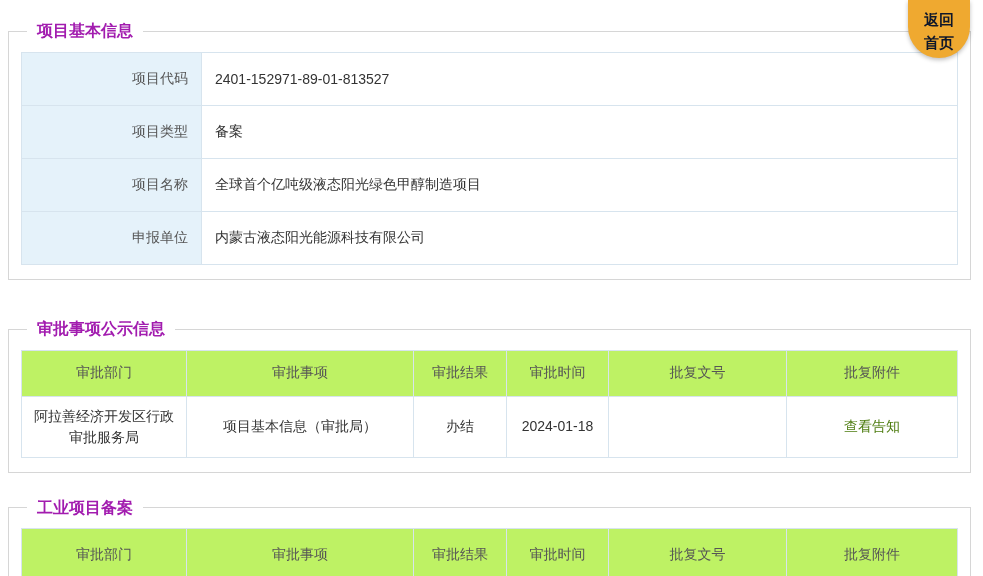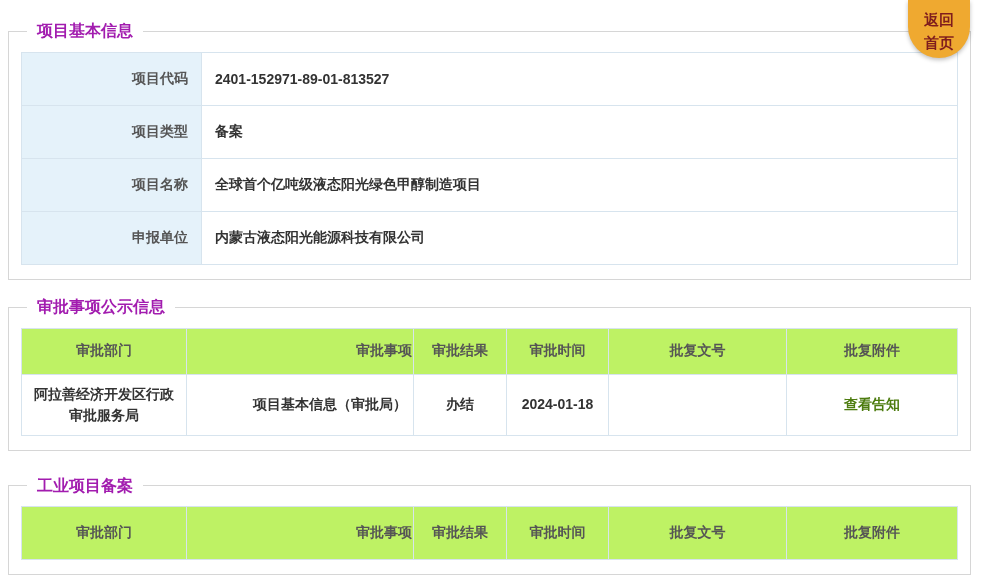--- a/index.html
+++ b/index.html
@@ -19,63 +19,63 @@
   }
 
   
   .back-home {
     position: absolute;
     top: 0;
     right: 13px;
     width: 62px;
     height: 58px;
     background: #efa930;
-    color: #7f1d1d;
+    color: #0f172a;
     font-size: 15px;
     font-weight: bold;
     text-align: center;
     line-height: 1.55;
     padding: 8px 15px 0 15px;
     border-radius: 0 0 31px 31px;
     box-shadow: 0 2px 4px rgba(0,0,0,0.25);
     cursor: pointer;
     word-break: break-all;
     z-index: 10;
   }
 
   
   fieldset.section {
     border: 1px solid #d6d6d6;
     margin: 0 12px 0 8px;
     padding: 10px 12px 14px 12px;
     background: #ffffff;
   }
   fieldset.sec-1 { margin-top: 21px; }
-  fieldset.sec-2 { margin-top: 17px; }
+  fieldset.sec-2 { margin-top: 39px; }
   fieldset.sec-3 { margin-top: 25px; }
   fieldset.section legend {
     font-size: 16px;
     font-weight: bold;
     color: #a21caf;
     padding: 0 10px;
     margin-left: 6px;
     line-height: 1.3;
   }
 
   
   table {
     width: 100%;
     border-collapse: collapse;
     table-layout: fixed;
     font-size: 14px;
   }
   td, th {
     border: 1px solid #d7e4ee;
     vertical-align: middle;
-    font-weight: bold;
+    font-weight: normal;
   }
 
   
   .info-table td { height: 53px; }
   .info-table .label {
     width: 180px;
     background: #e5f2fa;
     text-align: right;
     padding-right: 13px;
     color: #555;
@@ -103,21 +103,21 @@
     text-align: center;
     padding: 4px 6px;
     line-height: 1.5;
   }
   .grid-table .col-dept { width: 165px; }
   .grid-table .col-item { width: 227px; }
   .grid-table .col-result { width: 93px; }
   .grid-table .col-time { width: 102px; }
   .grid-table .col-doc { width: 178px; }
   .grid-table th.left, .grid-table td.left {
-    text-align: right;
+    text-align: center;
   }
   .attachment-link { cursor: pointer; color: #4d7c0f; }
 </style>
 </head>
 <body>
 
 <div class="page">
 
   <div class="back-home">返回首页</div>
 

